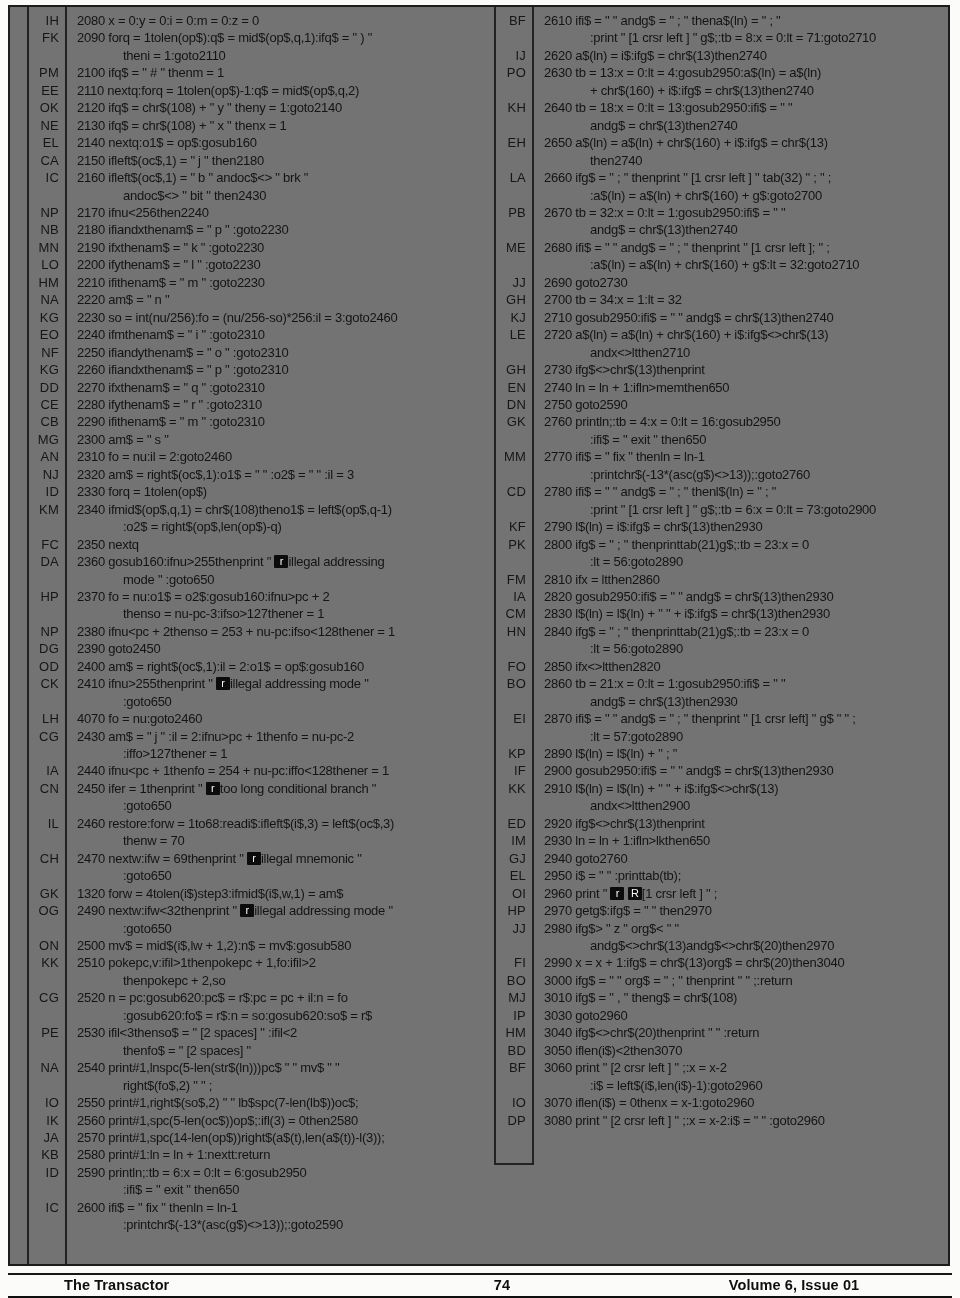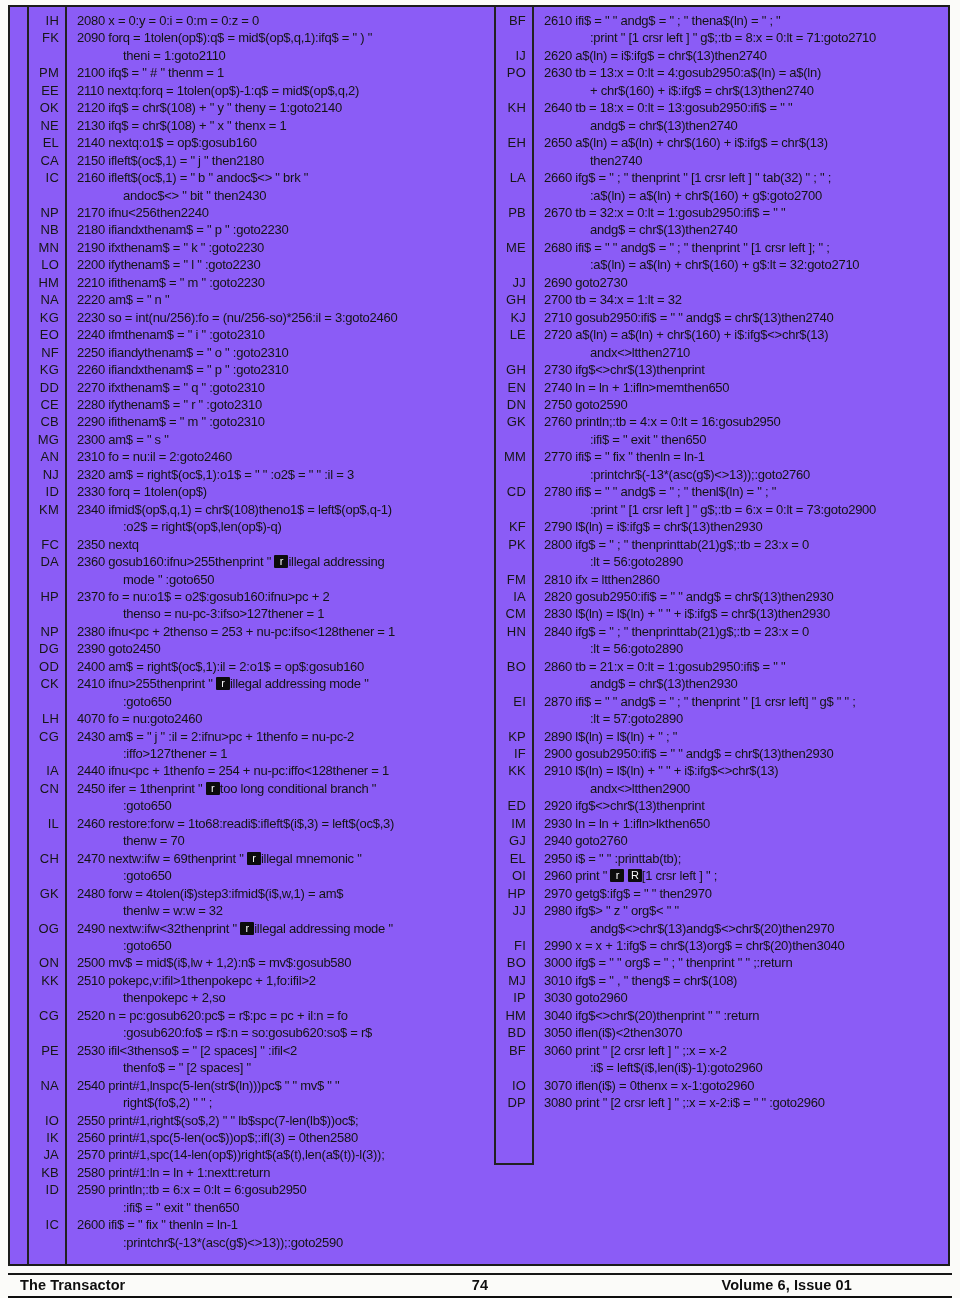--- a/index.html
+++ b/index.html
@@ -4,21 +4,21 @@
 <style>
   html,body{margin:0;padding:0;}
   body{
     width:960px;height:1298px;position:relative;
     background:#fbfbf9;color:#1b1b1b;
     font-family:"Liberation Sans",sans-serif;
     overflow:hidden;
   }
   .frame{
     position:absolute;left:8px;top:5px;width:942px;height:1261px;
-    border:2px solid #1c1c1c;box-sizing:border-box;background:#8b5cf6;
+    border:2px solid #1c1c1c;box-sizing:border-box;background:#737373;
   }
   .vrule{position:absolute;width:2px;background:#222;top:0;}
   .vl-a{left:17px;height:100%;}
   .vl-b{left:55px;height:100%;}
   .vl-c{left:484px;height:1158px;}
   .vl-d{left:522px;height:1158px;}
   .hclose{position:absolute;left:484px;top:1156px;width:40px;height:2px;background:#222;}
 
   .col{position:absolute;top:5px;}
   .col-left{left:17px;width:443px;}
@@ -47,21 +47,21 @@
     position:absolute;left:8px;top:1273px;width:944px;box-sizing:border-box;
     border-top:2px solid #161616;border-bottom:4px solid #0e0e0e;
   }
   .footer-row{
     display:flex;align-items:center;
     padding:2px 12px 3px 12px;
   }
   .footer-row span{
     font-weight:bold;font-size:14.5px;letter-spacing:.1px;color:#0f0f0f;
   }
-  .f-left{flex:1;text-align:left;}
+  .f-left{flex:1;text-align:left;margin-left:44px;}
   .f-center{flex:1;text-align:center;}
   .f-right{flex:1;text-align:center;}
 </style>
 </head>
 <body>
 
 <div class="frame">
   <div class="vrule vl-a"></div>
   <div class="vrule vl-b"></div>
   <div class="vrule vl-c"></div>
@@ -314,22 +314,21 @@
       <div class="row">
         <div class="chk">CH</div>
         <div class="code">
           <div class="code-line">2470 nextw:ifw = 69thenprint " <span class="rvs">r</span>illegal mnemonic "</div>
           <div class="code-line cont">:goto650</div>
         </div>
       </div>
       <div class="row">
         <div class="chk">GK</div>
         <div class="code">
-          <div class="code-line">2480 forw = 4tolen(i$)step3:ifmid$(i$,w,1) = am$</div>
-          <div class="code-line cont">thenlw = w:w = 32</div>
+          <div class="code-line">1320 forw = 4tolen(i$)step3:ifmid$(i$,w,1) = am$</div>
         </div>
       </div>
       <div class="row">
         <div class="chk">OG</div>
         <div class="code">
           <div class="code-line">2490 nextw:ifw&lt;32thenprint " <span class="rvs">r</span>illegal addressing mode "</div>
           <div class="code-line cont">:goto650</div>
         </div>
       </div>
       <div class="row">
@@ -554,20 +553,26 @@
         <div class="chk">CM</div>
         <div class="code">
           <div class="code-line">2830 l$(ln) = l$(ln) + "  " + i$:ifg$ = chr$(13)then2930</div>
         </div>
       </div>
       <div class="row">
         <div class="chk">HN</div>
         <div class="code">
           <div class="code-line">2840 ifg$ = " ; " thenprinttab(21)g$;:tb = 23:x = 0</div>
           <div class="code-line cont">:lt = 56:goto2890</div>
+        </div>
+      </div>
+      <div class="row">
+        <div class="chk">FO</div>
+        <div class="code">
+          <div class="code-line">2850 ifx&lt;&gt;ltthen2820</div>
         </div>
       </div>
       <div class="row">
         <div class="chk">BO</div>
         <div class="code">
           <div class="code-line">2860 tb = 21:x = 0:lt = 1:gosub2950:ifi$ = " "</div>
           <div class="code-line cont">andg$ = chr$(13)then2930</div>
         </div>
       </div>
       <div class="row">

